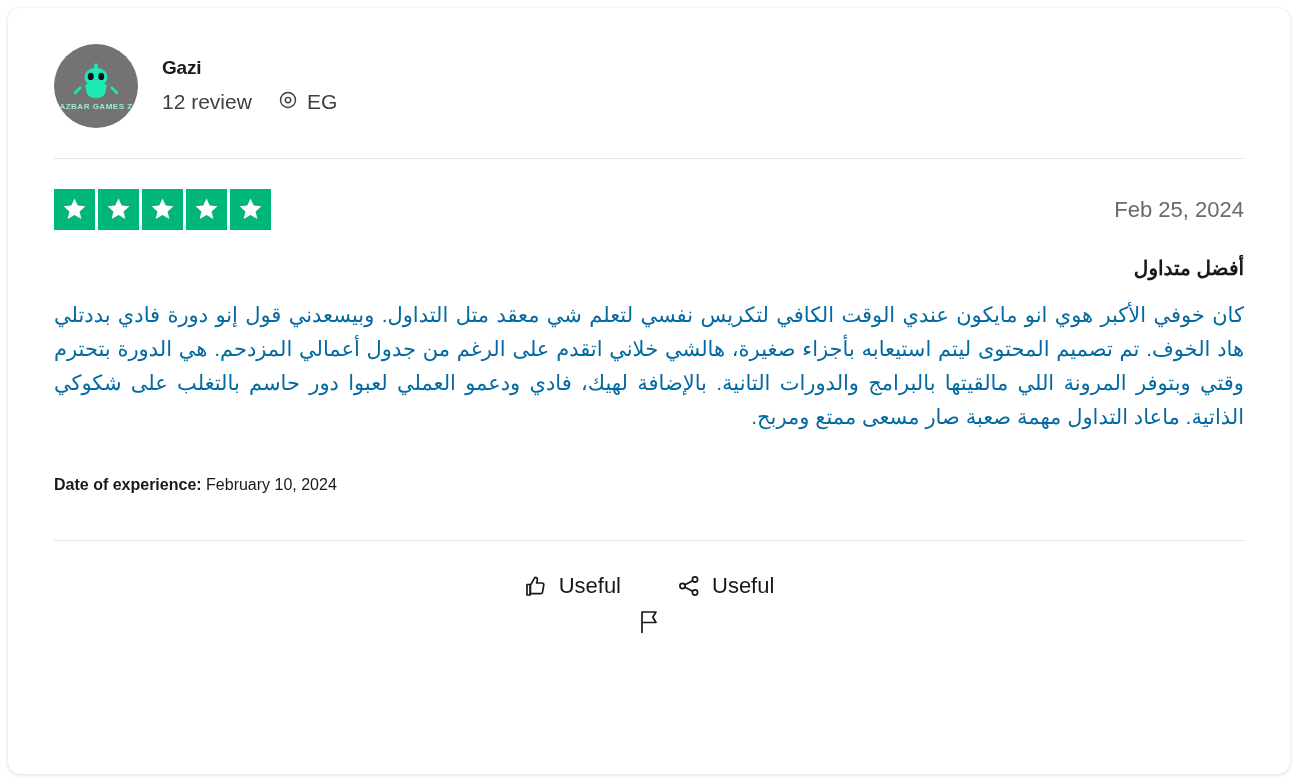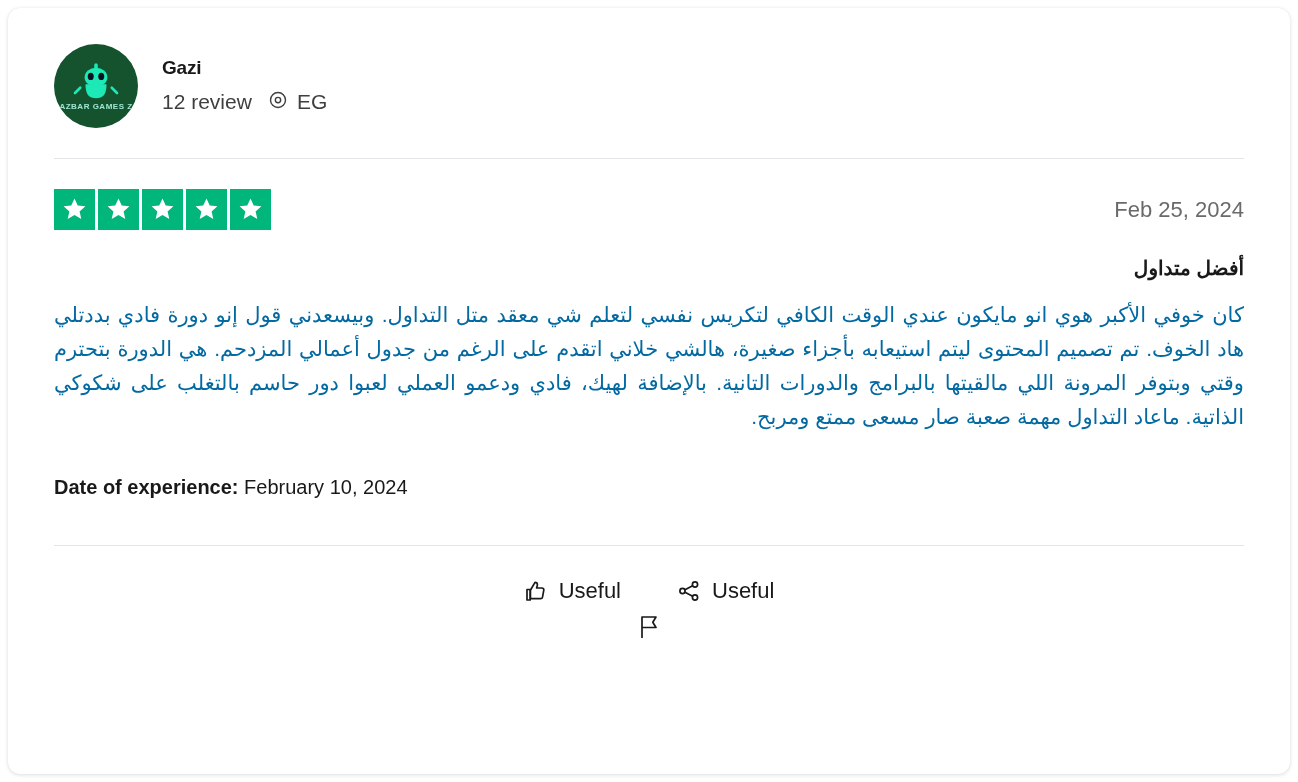--- a/index.html
+++ b/index.html
@@ -32,21 +32,21 @@
   .consumer {
     display: flex;
     align-items: center;
     padding-top: 36px;
     padding-bottom: 30px;
   }
   .avatar {
     width: 84px;
     height: 84px;
     border-radius: 50%;
-    background: #14532d;
+    background: #737373;
     flex: 0 0 auto;
     position: relative;
     overflow: hidden;
     display: flex;
     align-items: center;
     justify-content: center;
   }
   .avatar .mark {
     width: 56px;
     height: 56px;
@@ -75,21 +75,21 @@
     margin-bottom: 12px;
     letter-spacing: -0.2px;
   }
   .consumer-meta {
     display: flex;
     align-items: center;
     font-size: 21px;
     color: #3f3f3f;
   }
   .consumer-meta .reviews-count {
-    margin-right: 16px;
+    margin-right: 26px;
   }
   .location {
     display: flex;
     align-items: flex-start;
   }
   .location .pin {
     width: 20px;
     height: 20px;
     margin-right: 9px;
     display: block;
@@ -140,21 +140,21 @@
   .review-text {
     direction: rtl;
     text-align: justify;
     font-size: 21px;
     line-height: 1.62;
     color: #0369a1;
     margin-top: 18px;
     white-space: pre-wrap;
   }
   .experience {
-    font-size: 20px;
+    font-size: 16px;
     color: #191919;
     margin-top: 42px;
   }
   .experience .label {
     font-weight: bold;
   }
 
   
   .footer-divider {
     margin-top: 46px;

